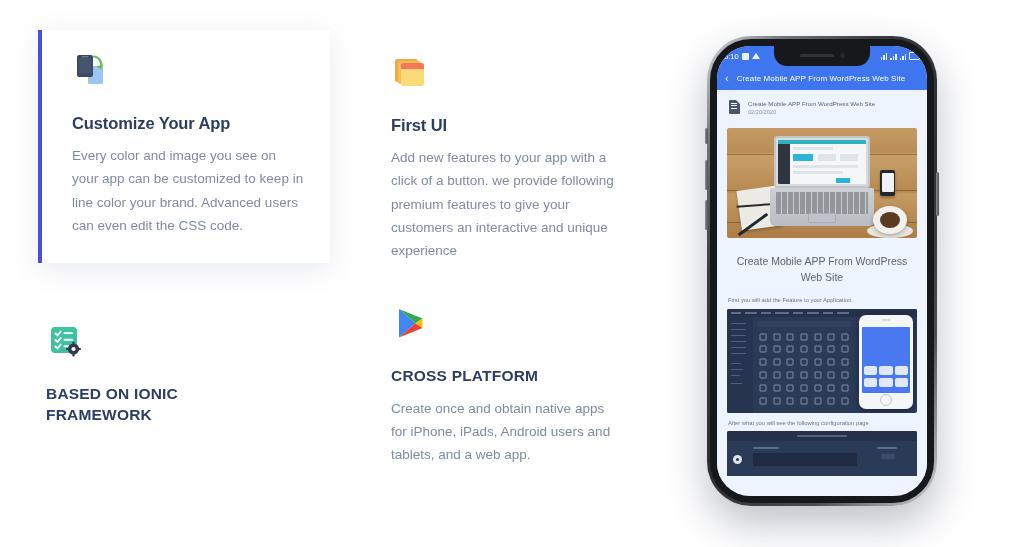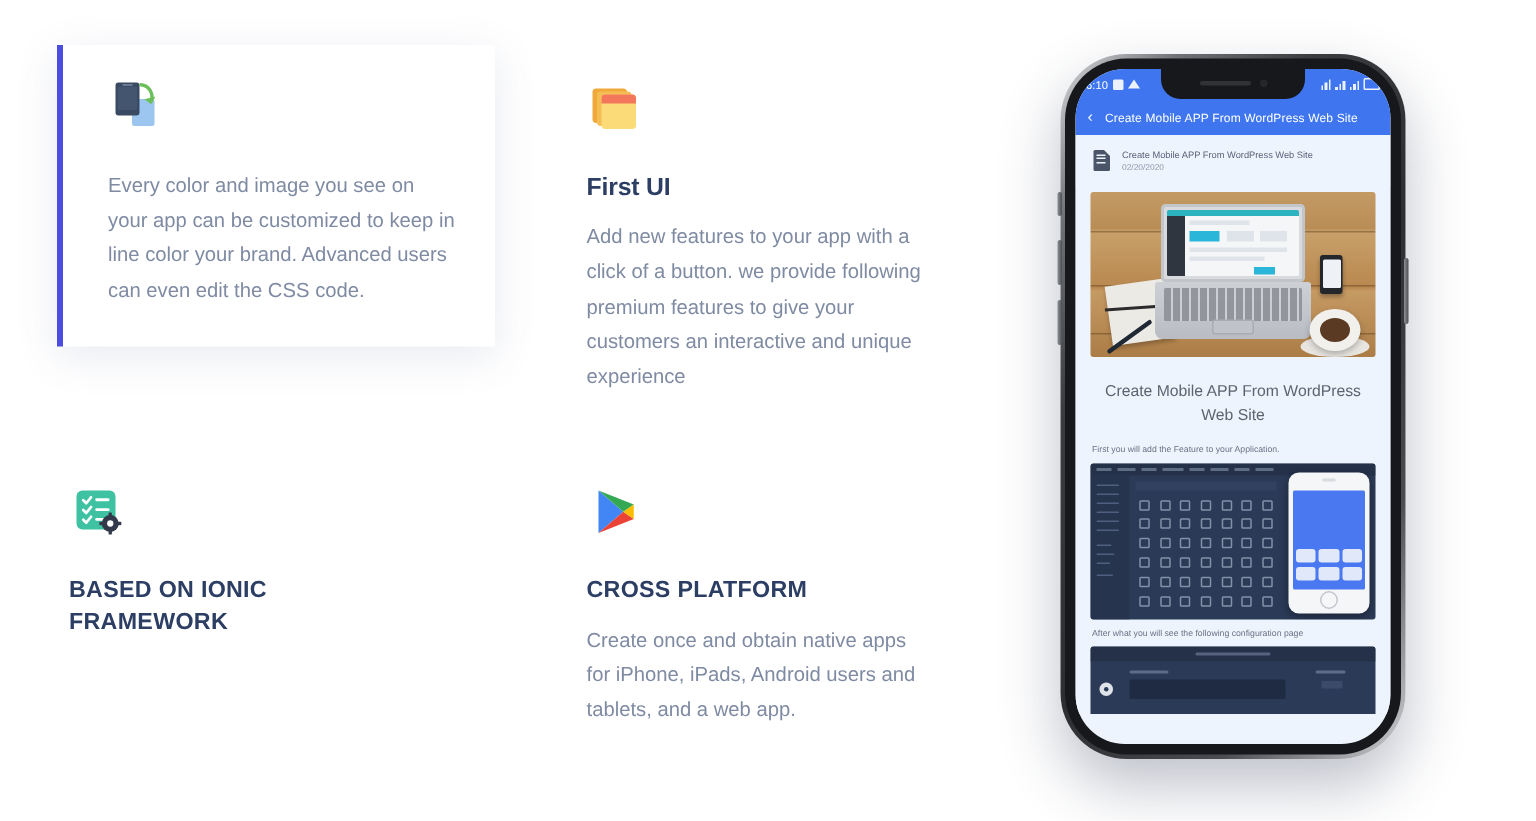--- a/index.html
+++ b/index.html
@@ -17,21 +17,21 @@
     position:absolute;left:40px;top:32px;
     width:600px;height:460px;
   }
   .feat{
     position:absolute;
     box-sizing:border-box;
   }
   .feat.c0{left:0px;  top:0px;   width:290px;}
   .feat.c1{left:345px;top:0px;   width:250px;}
   .feat.c2{left:0px;  top:270px; width:290px;}
-  .feat.c3{left:345px;top:270px; width:250px;}
+  .feat.c3{left:345px;top:252px; width:250px;}
 
   
   .feat.card{
     background:#ffffff;
     border-left:4px solid #4a4de0;
     box-shadow:0 6px 26px rgba(80,90,140,0.13);
     padding:20px 22px 26px 30px;
     left:-2px; top:-2px;
     width:292px;
   }
@@ -235,20 +235,21 @@
       <div class="icon-wrap">
         <svg width="40" height="40" viewBox="0 0 40 40">
           <rect x="16" y="16" width="15" height="18" rx="1.5" fill="#9cc6ef"></rect>
           <rect x="5" y="5" width="16" height="22" rx="2" fill="#3a4a63"></rect>
           <rect x="6.6" y="8" width="12.8" height="15.4" rx="0.8" fill="#44556f"></rect>
           <rect x="9.5" y="6.2" width="7" height="1" rx="0.5" fill="#7b8aa1"></rect>
           <path d="M22 6.5 a8 8 0 0 1 6.6 11.2" stroke="#6bbf59" stroke-width="2.2" fill="none" stroke-linecap="round"></path>
           <path d="M31.6 14.4 l-2.7 5.1 -4.6-3.3 z" fill="#6bbf59"></path>
         </svg>
       </div>
+      <h3>Customize Your App</h3>
       <p>Every color and image you see on your app can be customized to keep in line color your brand. Advanced users can even edit the CSS code.</p>
     </div>
 
     <div class="feat c1 plain">
       <div class="icon-wrap">
         <svg width="40" height="40" viewBox="0 0 40 40">
           <rect x="4" y="7" width="23" height="23" rx="2.5" fill="#f2a93b"></rect>
           <rect x="7" y="9" width="23" height="23" rx="2.5" fill="#f5be54"></rect>
           <rect x="10" y="11" width="23" height="23" rx="2.5" fill="#fbdb77"></rect>
           <path d="M10 13.5 a2.5 2.5 0 0 1 2.5-2.5 h18 a2.5 2.5 0 0 1 2.5 2.5 v3.5 h-23 z" fill="#f4775c"></path>

